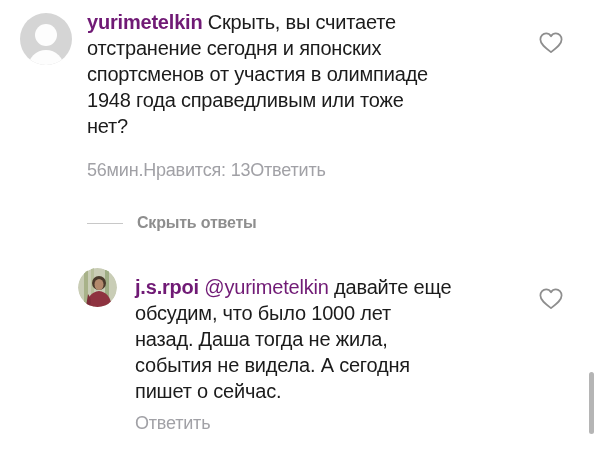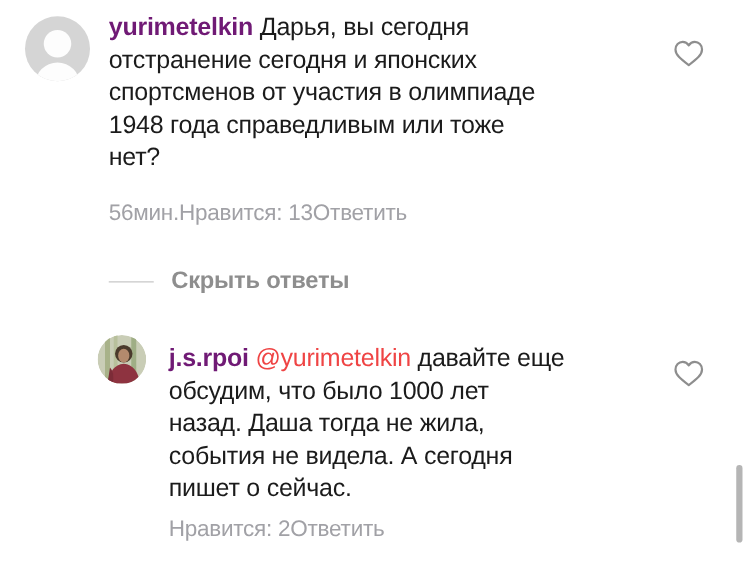--- a/index.html
+++ b/index.html
@@ -16,21 +16,21 @@
   
   .comment-text {
     position:absolute;
     font-size:20px;
     line-height:26px;
     letter-spacing:-0.2px;
     color:#1b1b1b;
   }
   .comment-text .line { display:block; white-space:nowrap; }
   .username { font-weight:700; color:#701a75; cursor:pointer; }
-  .mention  { color:#ef4444; cursor:pointer; }
+  .mention  { color:#701a75; cursor:pointer; }
 
   
   .meta-row {
     position:absolute;
     display:flex;
     font-size:18px;
     line-height:22px;
     letter-spacing:-0.2px;
     color:#a1a1a6;
     white-space:nowrap;
@@ -63,21 +63,21 @@
   
   .hide-replies {
     position:absolute; left:87px; top:214px;
     display:flex; align-items:center;
     cursor:pointer;
   }
   .hide-replies .rule {
     width:36px; height:1px; background:#c8c8c8; margin-right:14px;
   }
   .hide-replies .label {
-    font-weight:700; font-size:19px; letter-spacing:-0.2px; color:#8e8e8e;
+    font-weight:700; font-size:16px; letter-spacing:-0.2px; color:#8e8e8e;
   }
 
   
   .like-btn { position:absolute; width:26px; height:24px; cursor:pointer; }
   .like-btn-1 { left:538px; top:30px; }
   .like-btn-2 { left:538px; top:286px; }
 
   
   .scrollbar-thumb {
     position:absolute; left:589px; top:372px;
@@ -96,21 +96,21 @@
 
 <div id="screen">
 
   <div class="avatar-default">
     <div class="head"></div>
     <div class="shoulders"></div>
   </div>
 
   <div id="c1-text" class="comment-text">
     <span class="line"><span class="username">yurimetelkin</span>
-<span>Дарья, вы сегодня</span></span>
+<span>Скрыть, вы считаете</span></span>
     <span class="line">отстранение сегодня и японских</span>
     <span class="line">спортсменов от участия в олимпиаде</span>
     <span class="line">1948 года справедливым или тоже</span>
     <span class="line">нет?</span>
   </div>
 
   <div id="c1-meta" class="meta-row">
     <span>56мин.</span>
     <span class="action">Нравится: 13</span>
     <span class="action">Ответить</span>
@@ -144,21 +144,20 @@
     <span class="line"><span class="username">j.s.rpoi</span>
 <span class="mention">@yurimetelkin</span>
 <span>давайте еще</span></span>
     <span class="line">обсудим, что было 1000 лет</span>
     <span class="line">назад. Даша тогда не жила,</span>
     <span class="line">события не видела. А сегодня</span>
     <span class="line">пишет о сейчас.</span>
   </div>
 
   <div id="c2-meta" class="meta-row">
-    <span class="action">Нравится: 2</span>
     <span class="action">Ответить</span>
   </div>
 
   <div class="like-btn like-btn-2">
     <svg width="26" height="24" viewBox="0 0 24 22">
       <path d="M12 20.3C6.1 15.9 2.2 12.7 2.2 8.7 2.2 5.6 4.6 3.1 7.5 3.1c1.8 0 3.5 1 4.5 2.6 1-1.6 2.7-2.6 4.5-2.6 2.9 0 5.3 2.5 5.3 5.6 0 4-3.9 7.2-9.8 11.6z" fill="none" stroke="#8e8e8e" stroke-width="1.6" stroke-linejoin="round"></path>
     </svg>
   </div>
 
   <div class="scrollbar-thumb"></div>

